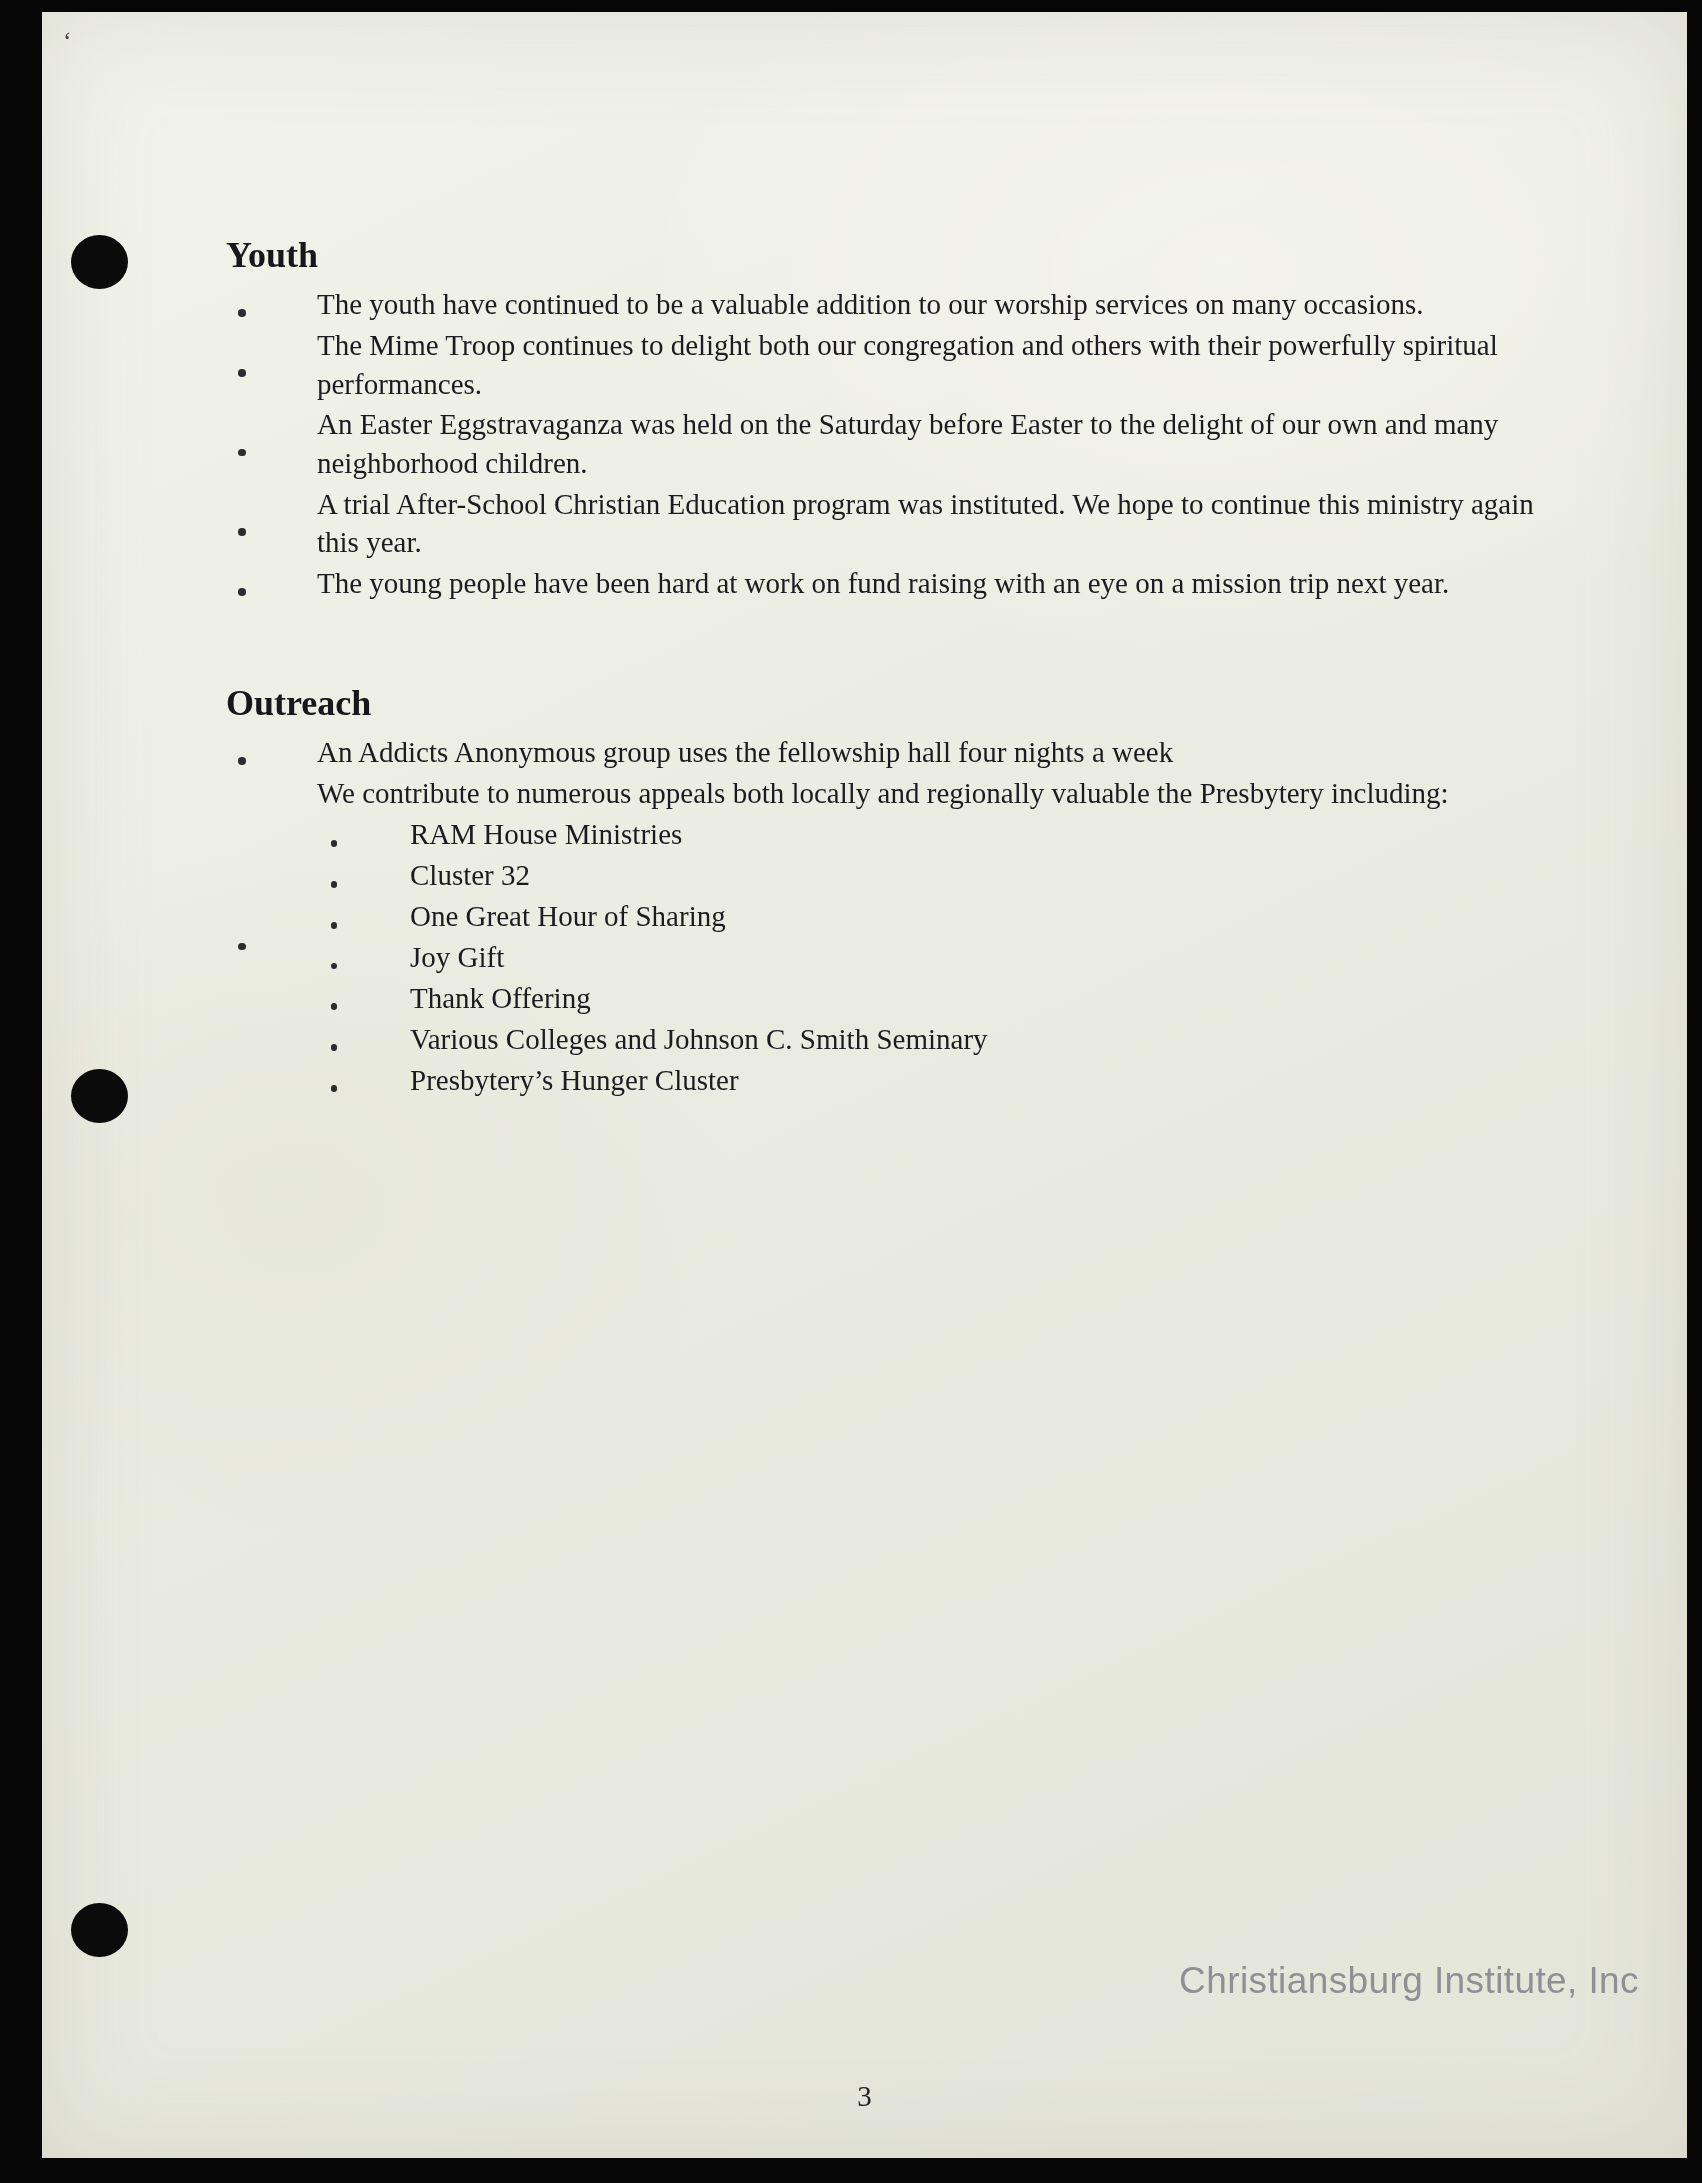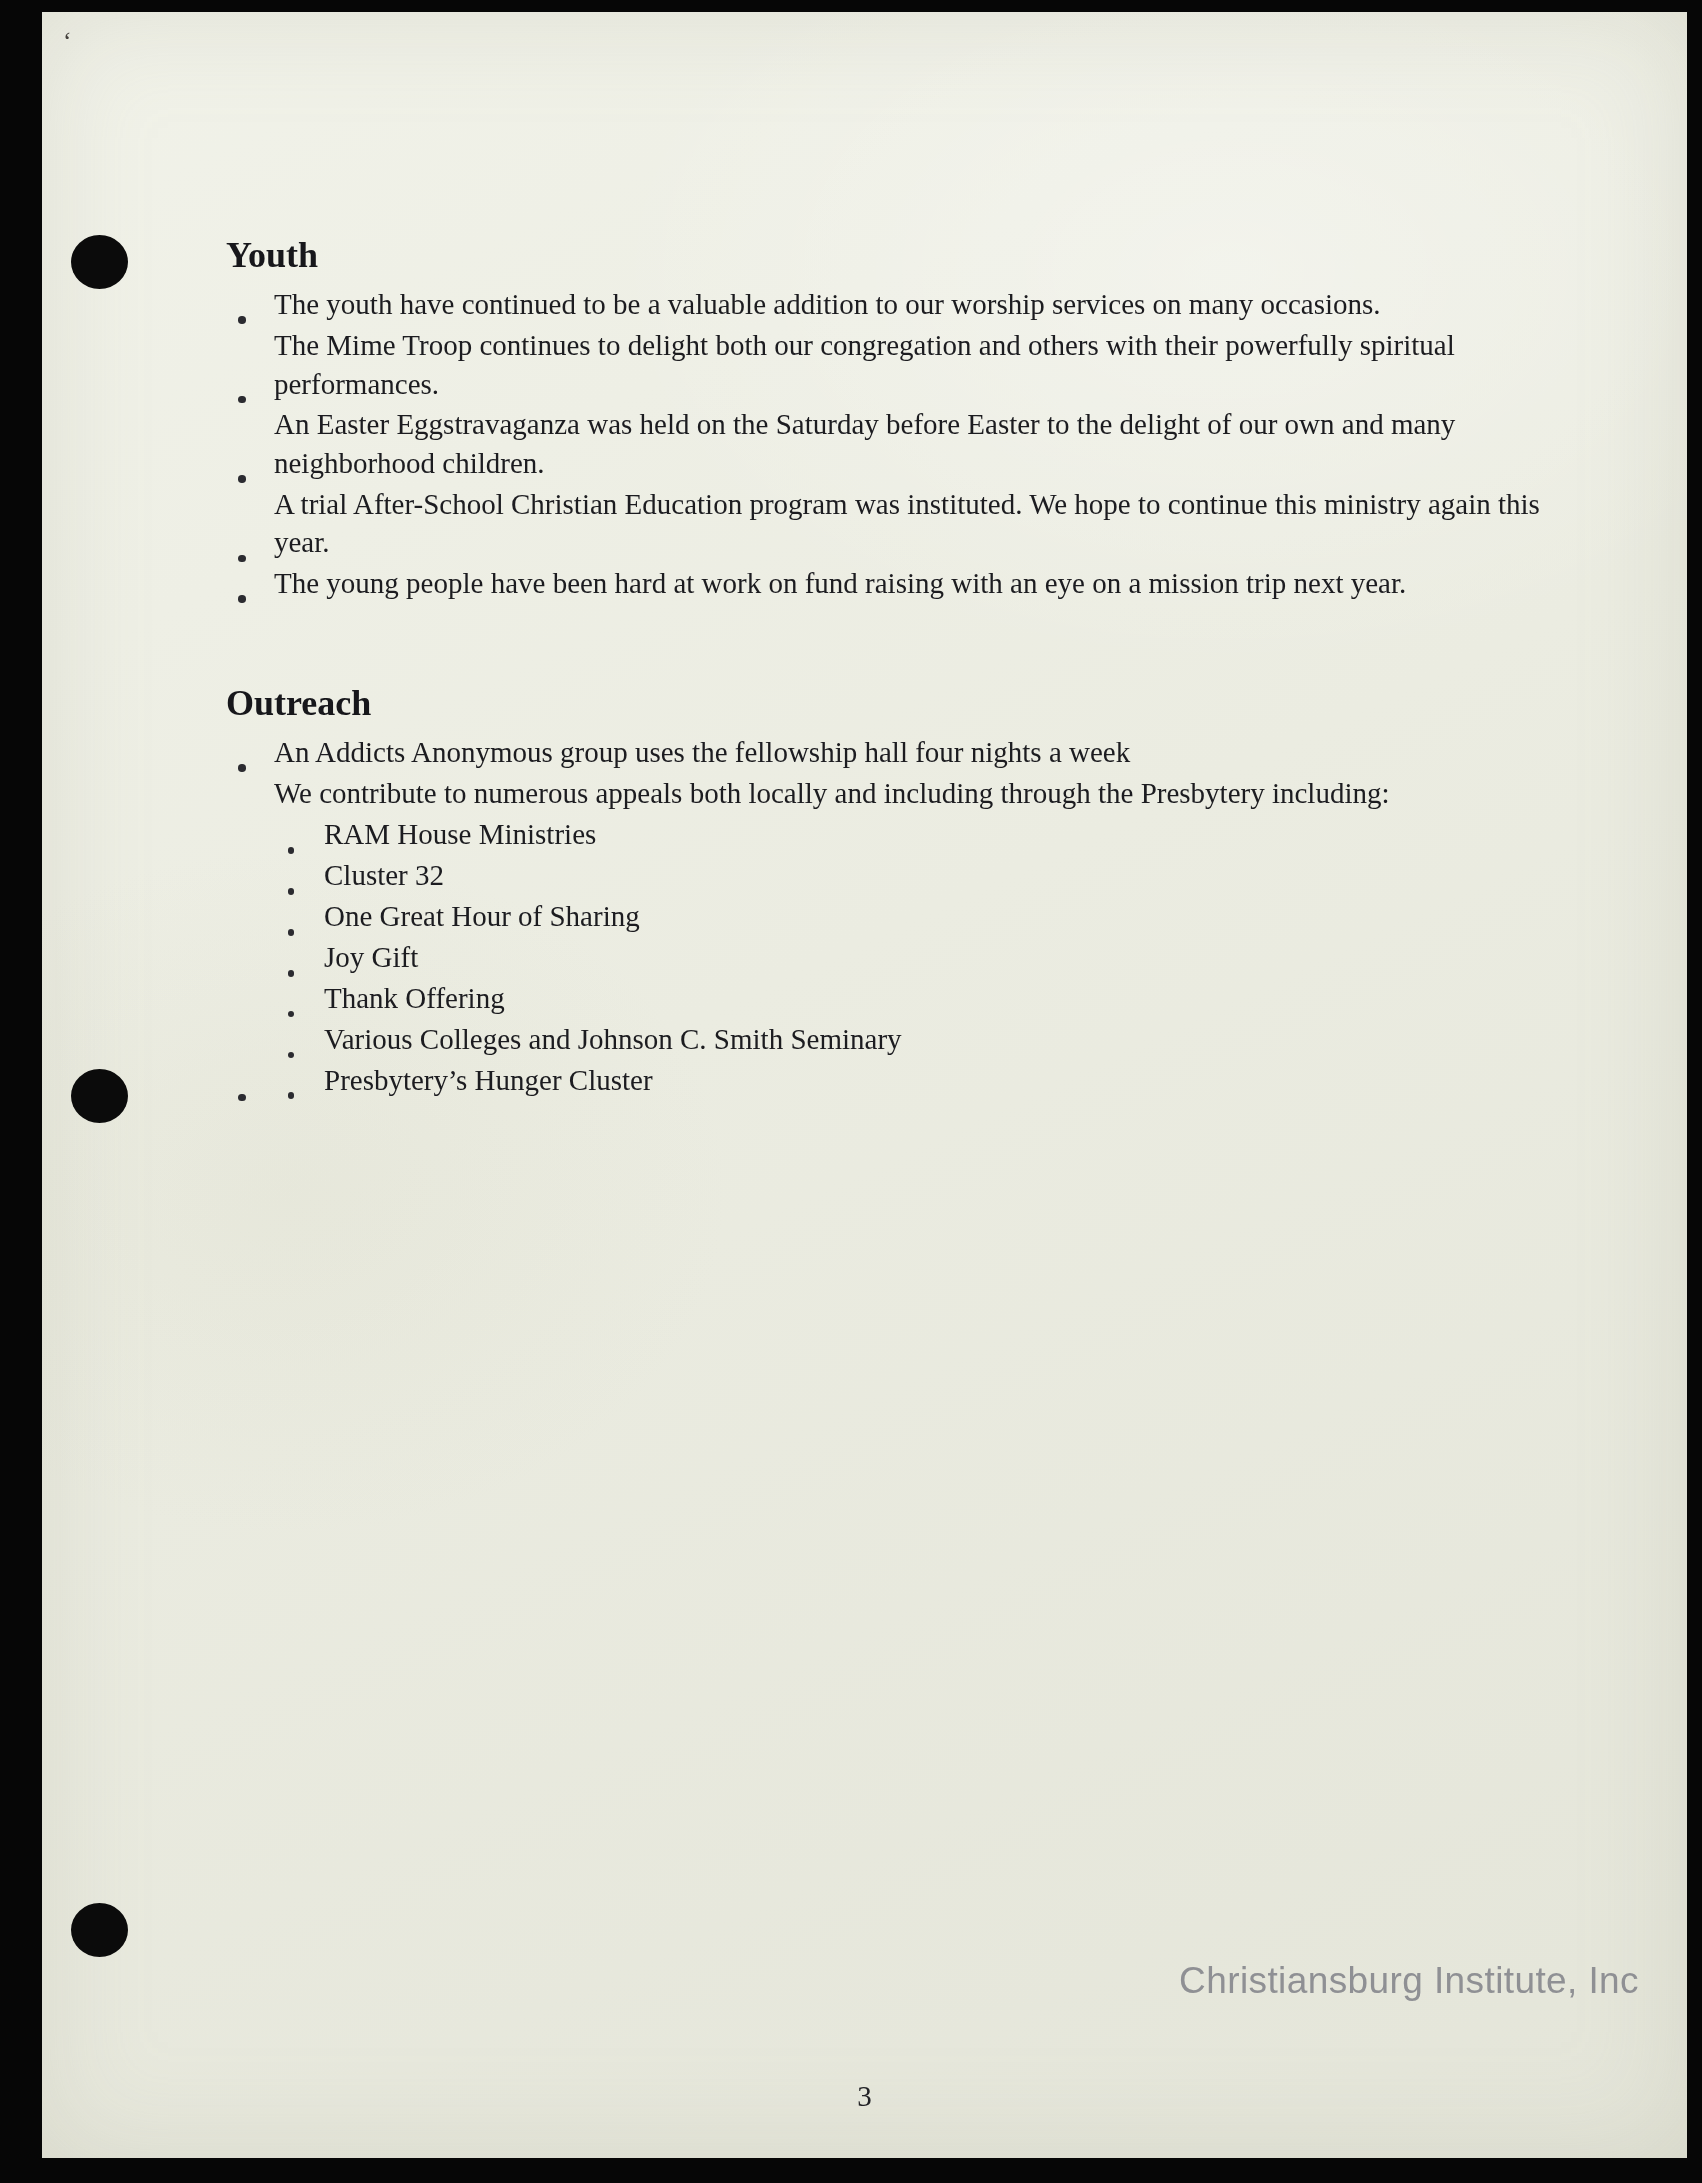--- a/index.html
+++ b/index.html
@@ -66,22 +66,23 @@
   h2.outreach-heading {
     margin-top: 77px;
   }
   ul.bullets, ul.sub-bullets {
     list-style: none;
     margin: 0;
     padding: 0;
   }
   li.bullet-item {
     display: flex;
-    align-items: flex-end;
+    align-items: center;
     margin: 0 0 2.3px 0;
+    gap: 43px;
   }
   .marker {
     flex: 0 0 48px;
     display: flex;
     padding-left: 12px;
     box-sizing: border-box;
   }
   .dot {
     width: 7.5px;
     height: 7.5px;
@@ -182,21 +183,21 @@
           <span class="marker">
               <span class="dot"></span>
             </span>
           <span class="item-text">An Addicts Anonymous group uses the fellowship hall four nights a week</span>
         </li>
         <li class="bullet-item">
           <span class="marker">
               <span class="dot"></span>
             </span>
           <span class="item-block">
-            <span class="item-text">We contribute to numerous appeals both locally and including through the Presbytery including:</span>
+            <span class="item-text">We contribute to numerous appeals both locally and regionally valuable the Presbytery including:</span>
             <ul class="sub-bullets">
               <li class="bullet-item">
                 <span class="marker">
                     <span class="dot"></span>
                   </span>
                 <span class="item-text">RAM House Ministries</span>
               </li>
               <li class="bullet-item">
                 <span class="marker">
                     <span class="dot"></span>

